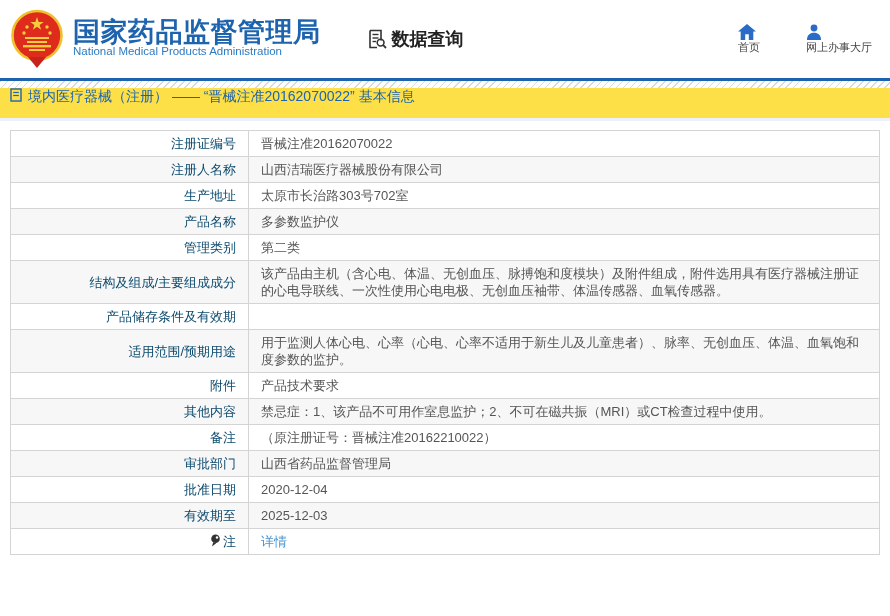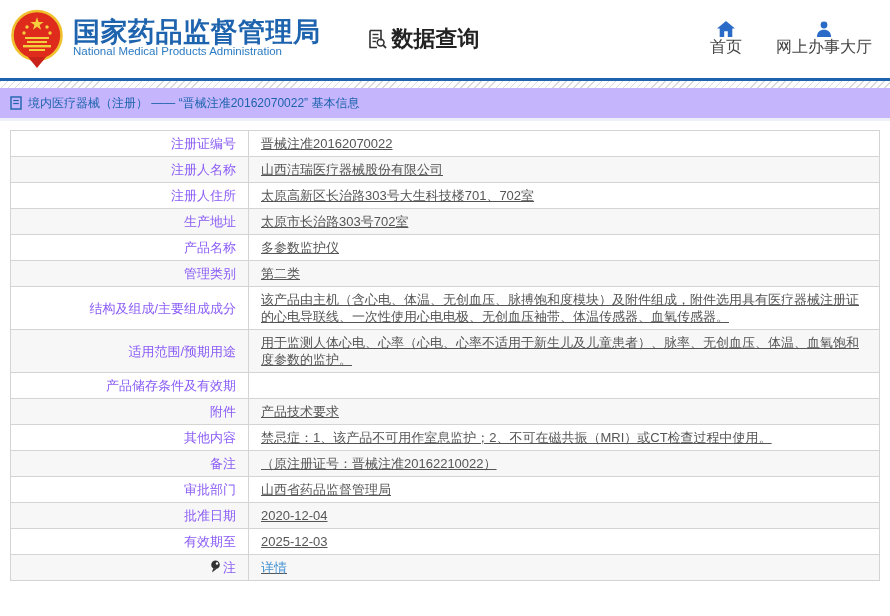--- a/index.html
+++ b/index.html
@@ -14,41 +14,41 @@
   body{
     width:890px;height:616px;overflow:hidden;background:#fff;
     font-family:"Liberation Sans","DejaVu Sans",sans-serif;
   }
   
   .header{height:78px;display:flex;align-items:center;padding:0 18px 0 8px;background:#fff;}
   .logo{flex:0 0 auto;width:58px;height:62px;display:flex;align-items:center;justify-content:center;}
   .brand{margin-left:7px;display:flex;flex-direction:column;justify-content:center;}
   .brand-title{color:var(--brand-blue);font-size:27px;font-weight:800;letter-spacing:.5px;line-height:24px;}
   .brand-sub{color:#2c7bc3;font-size:11.5px;margin-top:1px;line-height:13px;}
-  .nav-query{display:flex;align-items:center;gap:5px;margin-left:46px;font-size:22px;font-weight:bold;color:#222;cursor:pointer;}
+  .nav-query{display:flex;align-items:center;gap:5px;margin-left:46px;font-size:18px;font-weight:bold;color:#222;cursor:pointer;}
   .header-right{margin-left:auto;display:flex;gap:32px;}
-  .header-link{display:flex;flex-direction:column;align-items:center;font-size:16px;color:#444;cursor:pointer;min-width:36px;}
+  .header-link{display:flex;flex-direction:column;align-items:flex-start;font-size:11px;color:#444;cursor:pointer;min-width:36px;}
   .header-link .hl-icon{height:17px;display:flex;align-items:flex-end;}
   
   .blue-line{height:3px;background:var(--brand-blue);}
   .hatch{height:7px;background:repeating-linear-gradient(135deg,#d9d9d9 0 1px,transparent 1px 5px);}
   
   .breadcrumb-bar{
-    height:33px;display:flex;align-items:center;gap:6px;padding-left:10px;
-    background:#c4b5fd;border-bottom:3px solid #edf0f8;
-    color:var(--brand-blue);font-size:12px;
+    height:33px;display:flex;align-items:flex-start;gap:6px;padding-left:10px;
+    background:#fde047;border-bottom:3px solid #edf0f8;
+    color:var(--brand-blue);font-size:14px;
   }
   
   table.info{border-collapse:collapse;table-layout:fixed;width:870px;margin:9px 0 0 10px;}
   table.info td{
     border:1px solid var(--border-gray);
     font-size:13px;line-height:17px;padding:4px 12px;vertical-align:middle;
   }
-  td.label-cell{width:238px;text-align:right;color:#8b5cf6;}
-  td.value-cell{color:#555;text-decoration:underline;}
+  td.label-cell{width:238px;text-align:right;color:#0c4a6e;}
+  td.value-cell{color:#555;}
   table.info tr:nth-child(even){background:var(--stripe-gray);}
   td.value-cell a{color:var(--link-blue);text-decoration:none;cursor:pointer;}
   .pin{display:none;vertical-align:-1px;margin-right:2px;}
 </style>
 </head>
 <body>
 
 <div class="header">
   <div class="logo">
     <svg width="56" height="60" viewBox="0 0 56 60">
@@ -127,28 +127,20 @@
   </tr>
       <tr>
     <td class="label-cell"><span class="label-text">注册人名称</span>
     </td>
     <td class="value-cell">
       <span>山西洁瑞医疗器械股份有限公司</span>
       
     </td>
   </tr>
       <tr>
-    <td class="label-cell"><span class="label-text">注册人住所</span>
-    </td>
-    <td class="value-cell">
-      <span>太原高新区长治路303号大生科技楼701、702室</span>
-      
-    </td>
-  </tr>
-      <tr>
     <td class="label-cell"><span class="label-text">生产地址</span>
     </td>
     <td class="value-cell">
       <span>太原市长治路303号702室</span>
       
     </td>
   </tr>
       <tr>
     <td class="label-cell"><span class="label-text">产品名称</span>
     </td>
@@ -167,32 +159,32 @@
   </tr>
       <tr>
     <td class="label-cell"><span class="label-text">结构及组成/主要组成成分</span>
     </td>
     <td class="value-cell">
       <span>该产品由主机（含心电、体温、无创血压、脉搏饱和度模块）及附件组成，附件选用具有医疗器械注册证的心电导联线、一次性使用心电电极、无创血压袖带、体温传感器、血氧传感器。</span>
       
     </td>
   </tr>
       <tr>
+    <td class="label-cell"><span class="label-text">产品储存条件及有效期</span>
+    </td>
+    <td class="value-cell">
+      <span></span>
+      
+    </td>
+  </tr>
+      <tr>
     <td class="label-cell"><span class="label-text">适用范围/预期用途</span>
     </td>
     <td class="value-cell">
       <span>用于监测人体心电、心率（心电、心率不适用于新生儿及儿童患者）、脉率、无创血压、体温、血氧饱和度参数的监护。</span>
-      
-    </td>
-  </tr>
-      <tr>
-    <td class="label-cell"><span class="label-text">产品储存条件及有效期</span>
-    </td>
-    <td class="value-cell">
-      <span></span>
       
     </td>
   </tr>
       <tr>
     <td class="label-cell"><span class="label-text">附件</span>
     </td>
     <td class="value-cell">
       <span>产品技术要求</span>
       
     </td>

